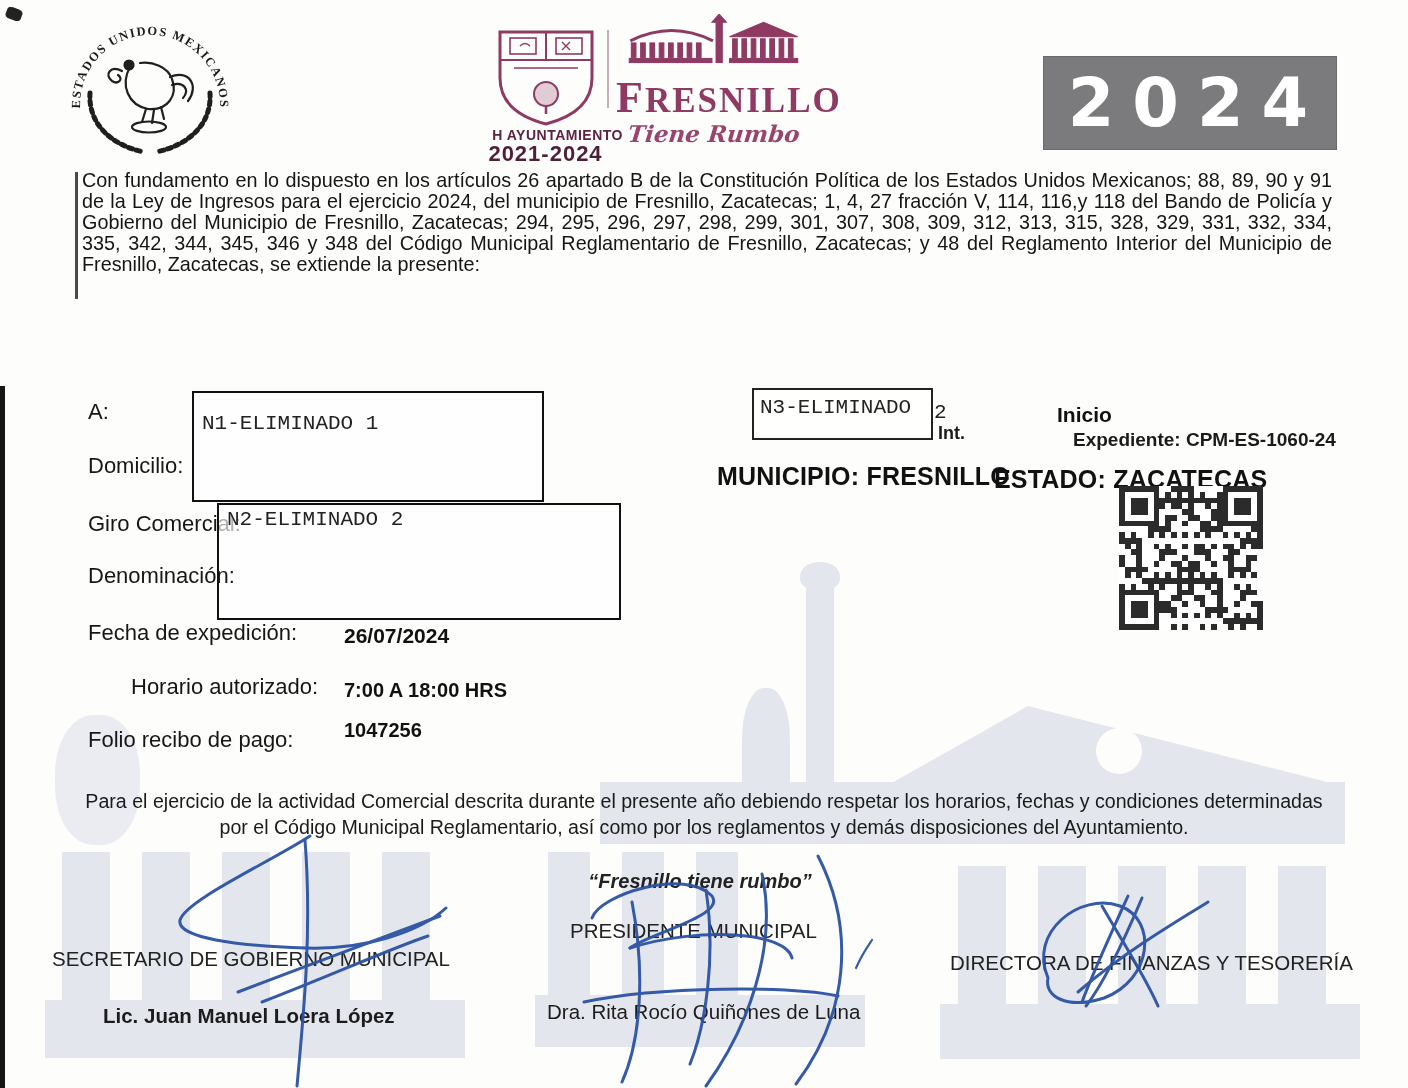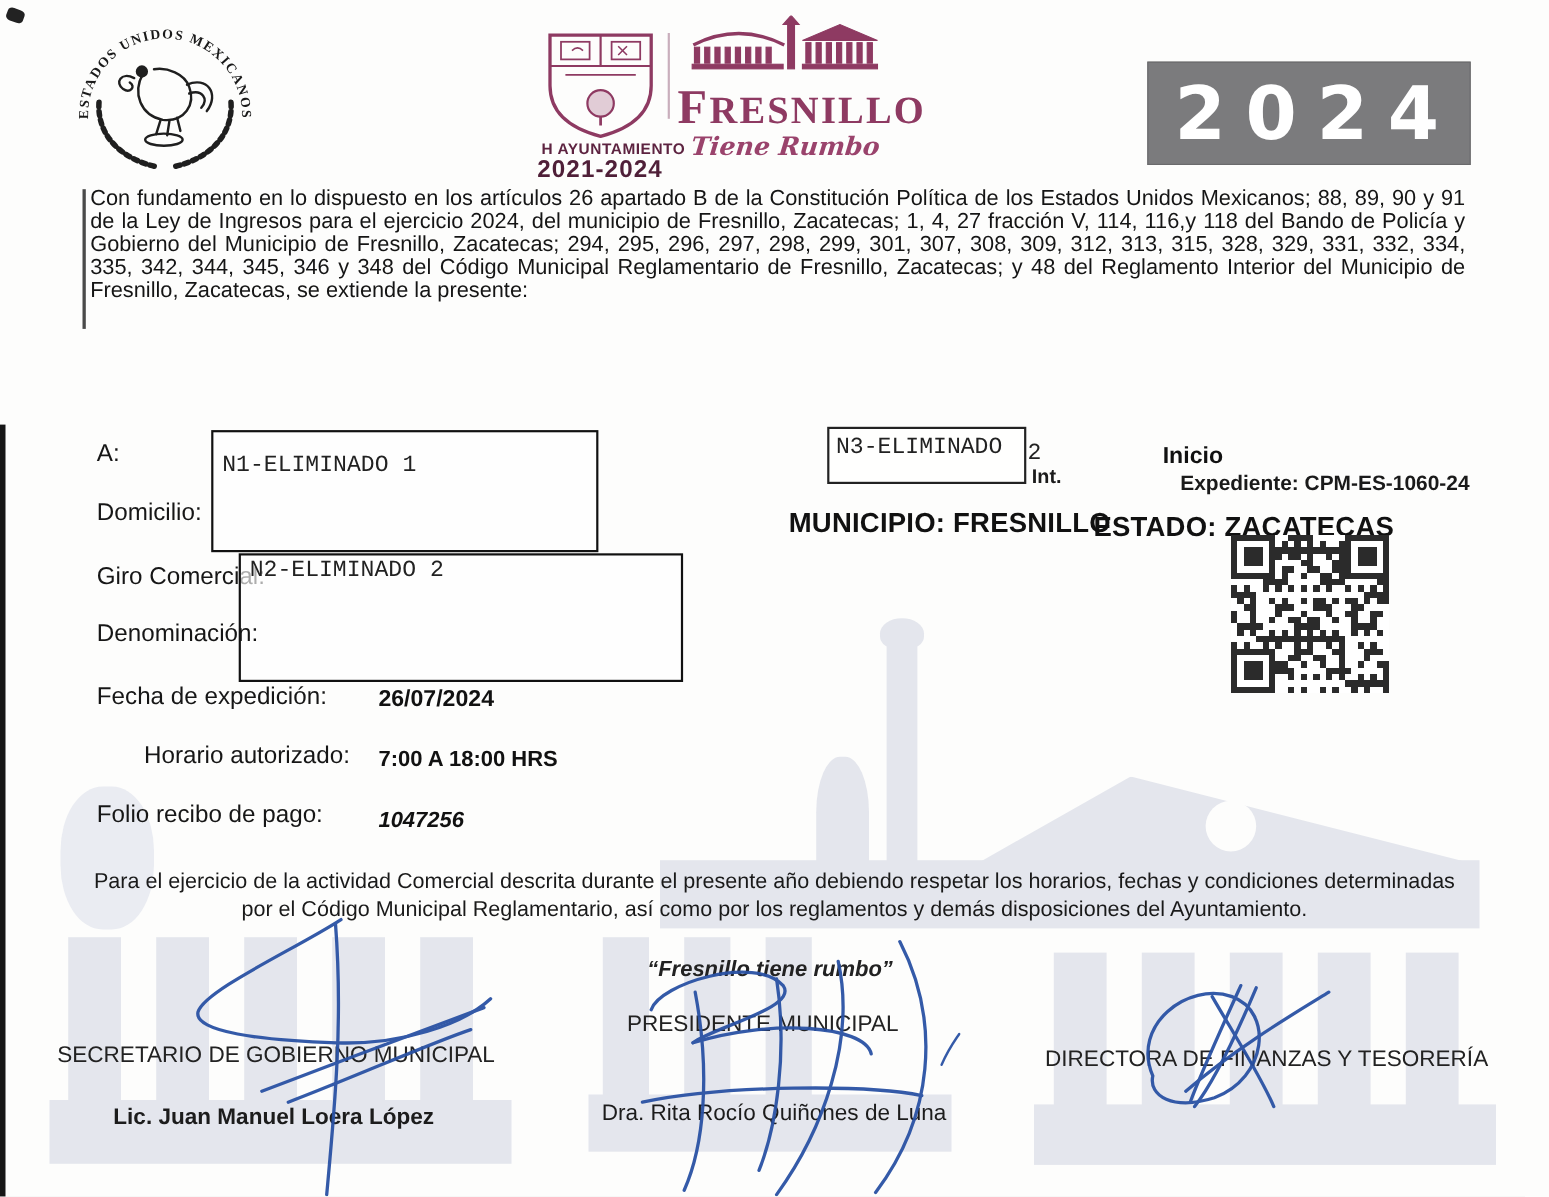--- a/index.html
+++ b/index.html
@@ -177,21 +177,21 @@
   </div>
   <div class="abs content lbl" style="left:88px;top:563px;">Denominación:</div>
 
   <div class="abs content lbl" style="left:88px;top:620px;">Fecha de expedición:</div>
   <div class="abs content val-b" style="left:344px;top:624px;font-size:21px;">26/07/2024</div>
 
   <div class="abs content lbl" style="left:88px;top:674px;margin-left:43px;">Horario autorizado:</div>
   <div class="abs content val-b" style="left:344px;top:679px;font-size:20px;">7:00 A 18:00 HRS</div>
 
   <div class="abs content lbl" style="left:88px;top:727px;">Folio recibo de pago:</div>
-  <div class="abs content val-b" style="left:344px;top:735px;font-size:20px;font-style:italic;">1047256</div>
+  <div class="abs content val-b" style="left:344px;top:719px;font-size:20px;">1047256</div>
 
   <div class="abs content" style="left:1119px;top:486px;width:144px;height:144px;"><svg viewBox="0 0 25 25" width="100%" height="100%" shape-rendering="crispEdges">
         <rect width="25" height="25" fill="#fff"></rect>
         <rect x="0" y="0" width="1" height="1" fill="#2b2b2b"></rect>
         <rect x="1" y="0" width="1" height="1" fill="#2b2b2b"></rect>
         <rect x="2" y="0" width="1" height="1" fill="#2b2b2b"></rect>
         <rect x="3" y="0" width="1" height="1" fill="#2b2b2b"></rect>
         <rect x="4" y="0" width="1" height="1" fill="#2b2b2b"></rect>
         <rect x="5" y="0" width="1" height="1" fill="#2b2b2b"></rect>
         <rect x="6" y="0" width="1" height="1" fill="#2b2b2b"></rect>

